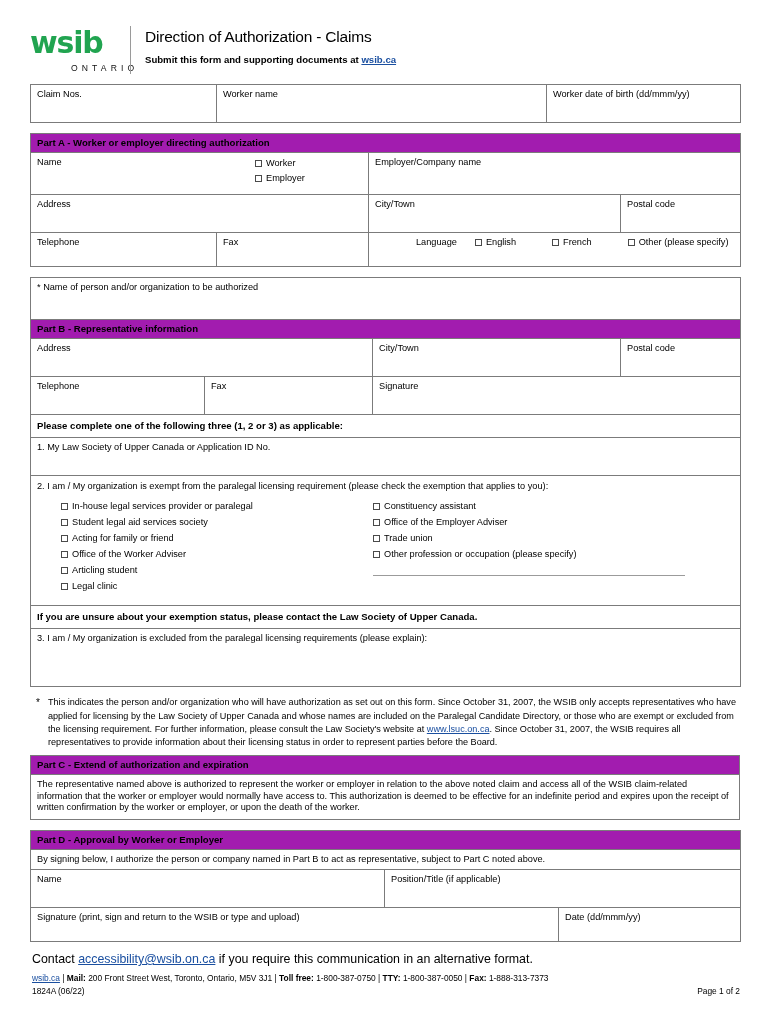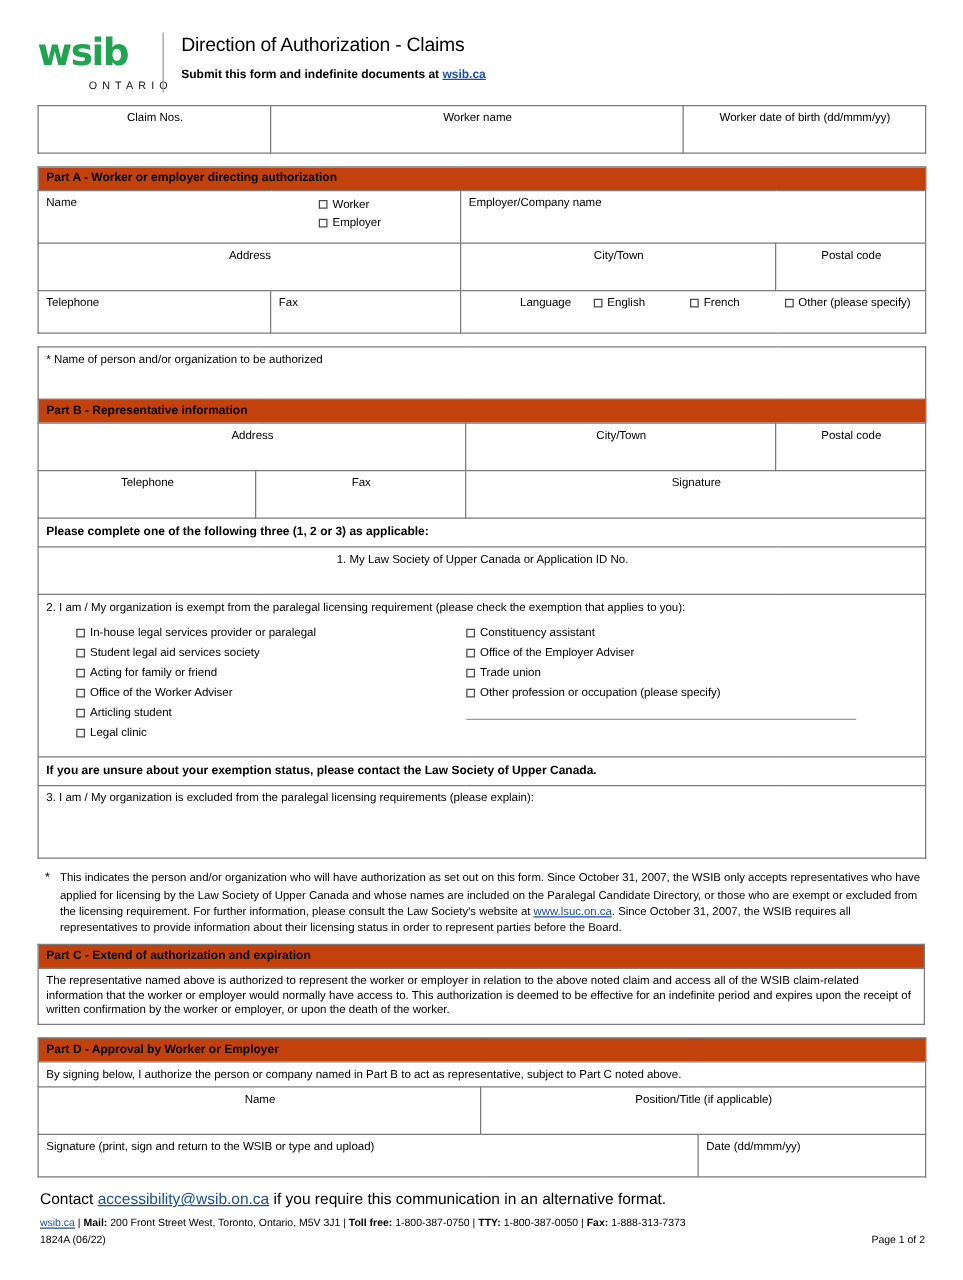--- a/index.html
+++ b/index.html
@@ -40,24 +40,24 @@
   .form-title {
     font-size: 15.5px; font-weight: normal; letter-spacing: -0.2px; margin: 0 0 8px 0;
   }
   .form-sub { font-size: 9.6px; font-weight: bold; }
   a.link { color: #1a4fa0; text-decoration: underline; }
 
   
   .tbl { width: 100%; border-collapse: collapse; table-layout: fixed; }
   .tbl td { border: 1px solid #7b7b7b; vertical-align: top; padding: 4px 5px 4px 6px; font-size: 9.2px; line-height: 1.25; }
   .h34 { height: 34px; }
-  .h38 { height: 38px; text-align: center; }
+  .h38 { height: 38px; }
   .h42 { height: 42px; }
   .part-bar td, td.part-bar {
-    background: #c2410c; font-weight: bold; font-size: 9.6px; padding: 3px 6px 3px 6px; height: 17px;
+    background: #a21caf; font-weight: bold; font-size: 9.6px; padding: 3px 6px 3px 6px; height: 17px;
   }
   .spacer { height: 10px; }
 
   .cb {
     display: inline-block; width: 7px; height: 7px; border: 1px solid #4a4a4a;
     background: #fff; margin-right: 4px; vertical-align: -1px;
   }
   .cbrow { white-space: nowrap; padding-left: 41px; }
 
   .inline-boxes { margin-top: 1px; }
@@ -90,21 +90,21 @@
 <div class="page">
 
   <div class="header">
     <div class="logo-block">
       <div class="logo-word">wsib</div>
       <div class="logo-sub">ONTARIO</div>
     </div>
     <div class="logo-rule"></div>
     <div class="title-block">
       <div class="form-title">Direction of Authorization - Claims</div>
-      <div class="form-sub"><span>Submit this form and indefinite documents at </span><a class="link" href="#">wsib.ca</a></div>
+      <div class="form-sub"><span>Submit this form and supporting documents at </span><a class="link" href="#">wsib.ca</a></div>
     </div>
   </div>
 
   <table class="tbl">
     <colgroup>
         <col style="width:186px">
         <col style="width:330px">
         <col style="width:194px">
       </colgroup>
     <tbody>

